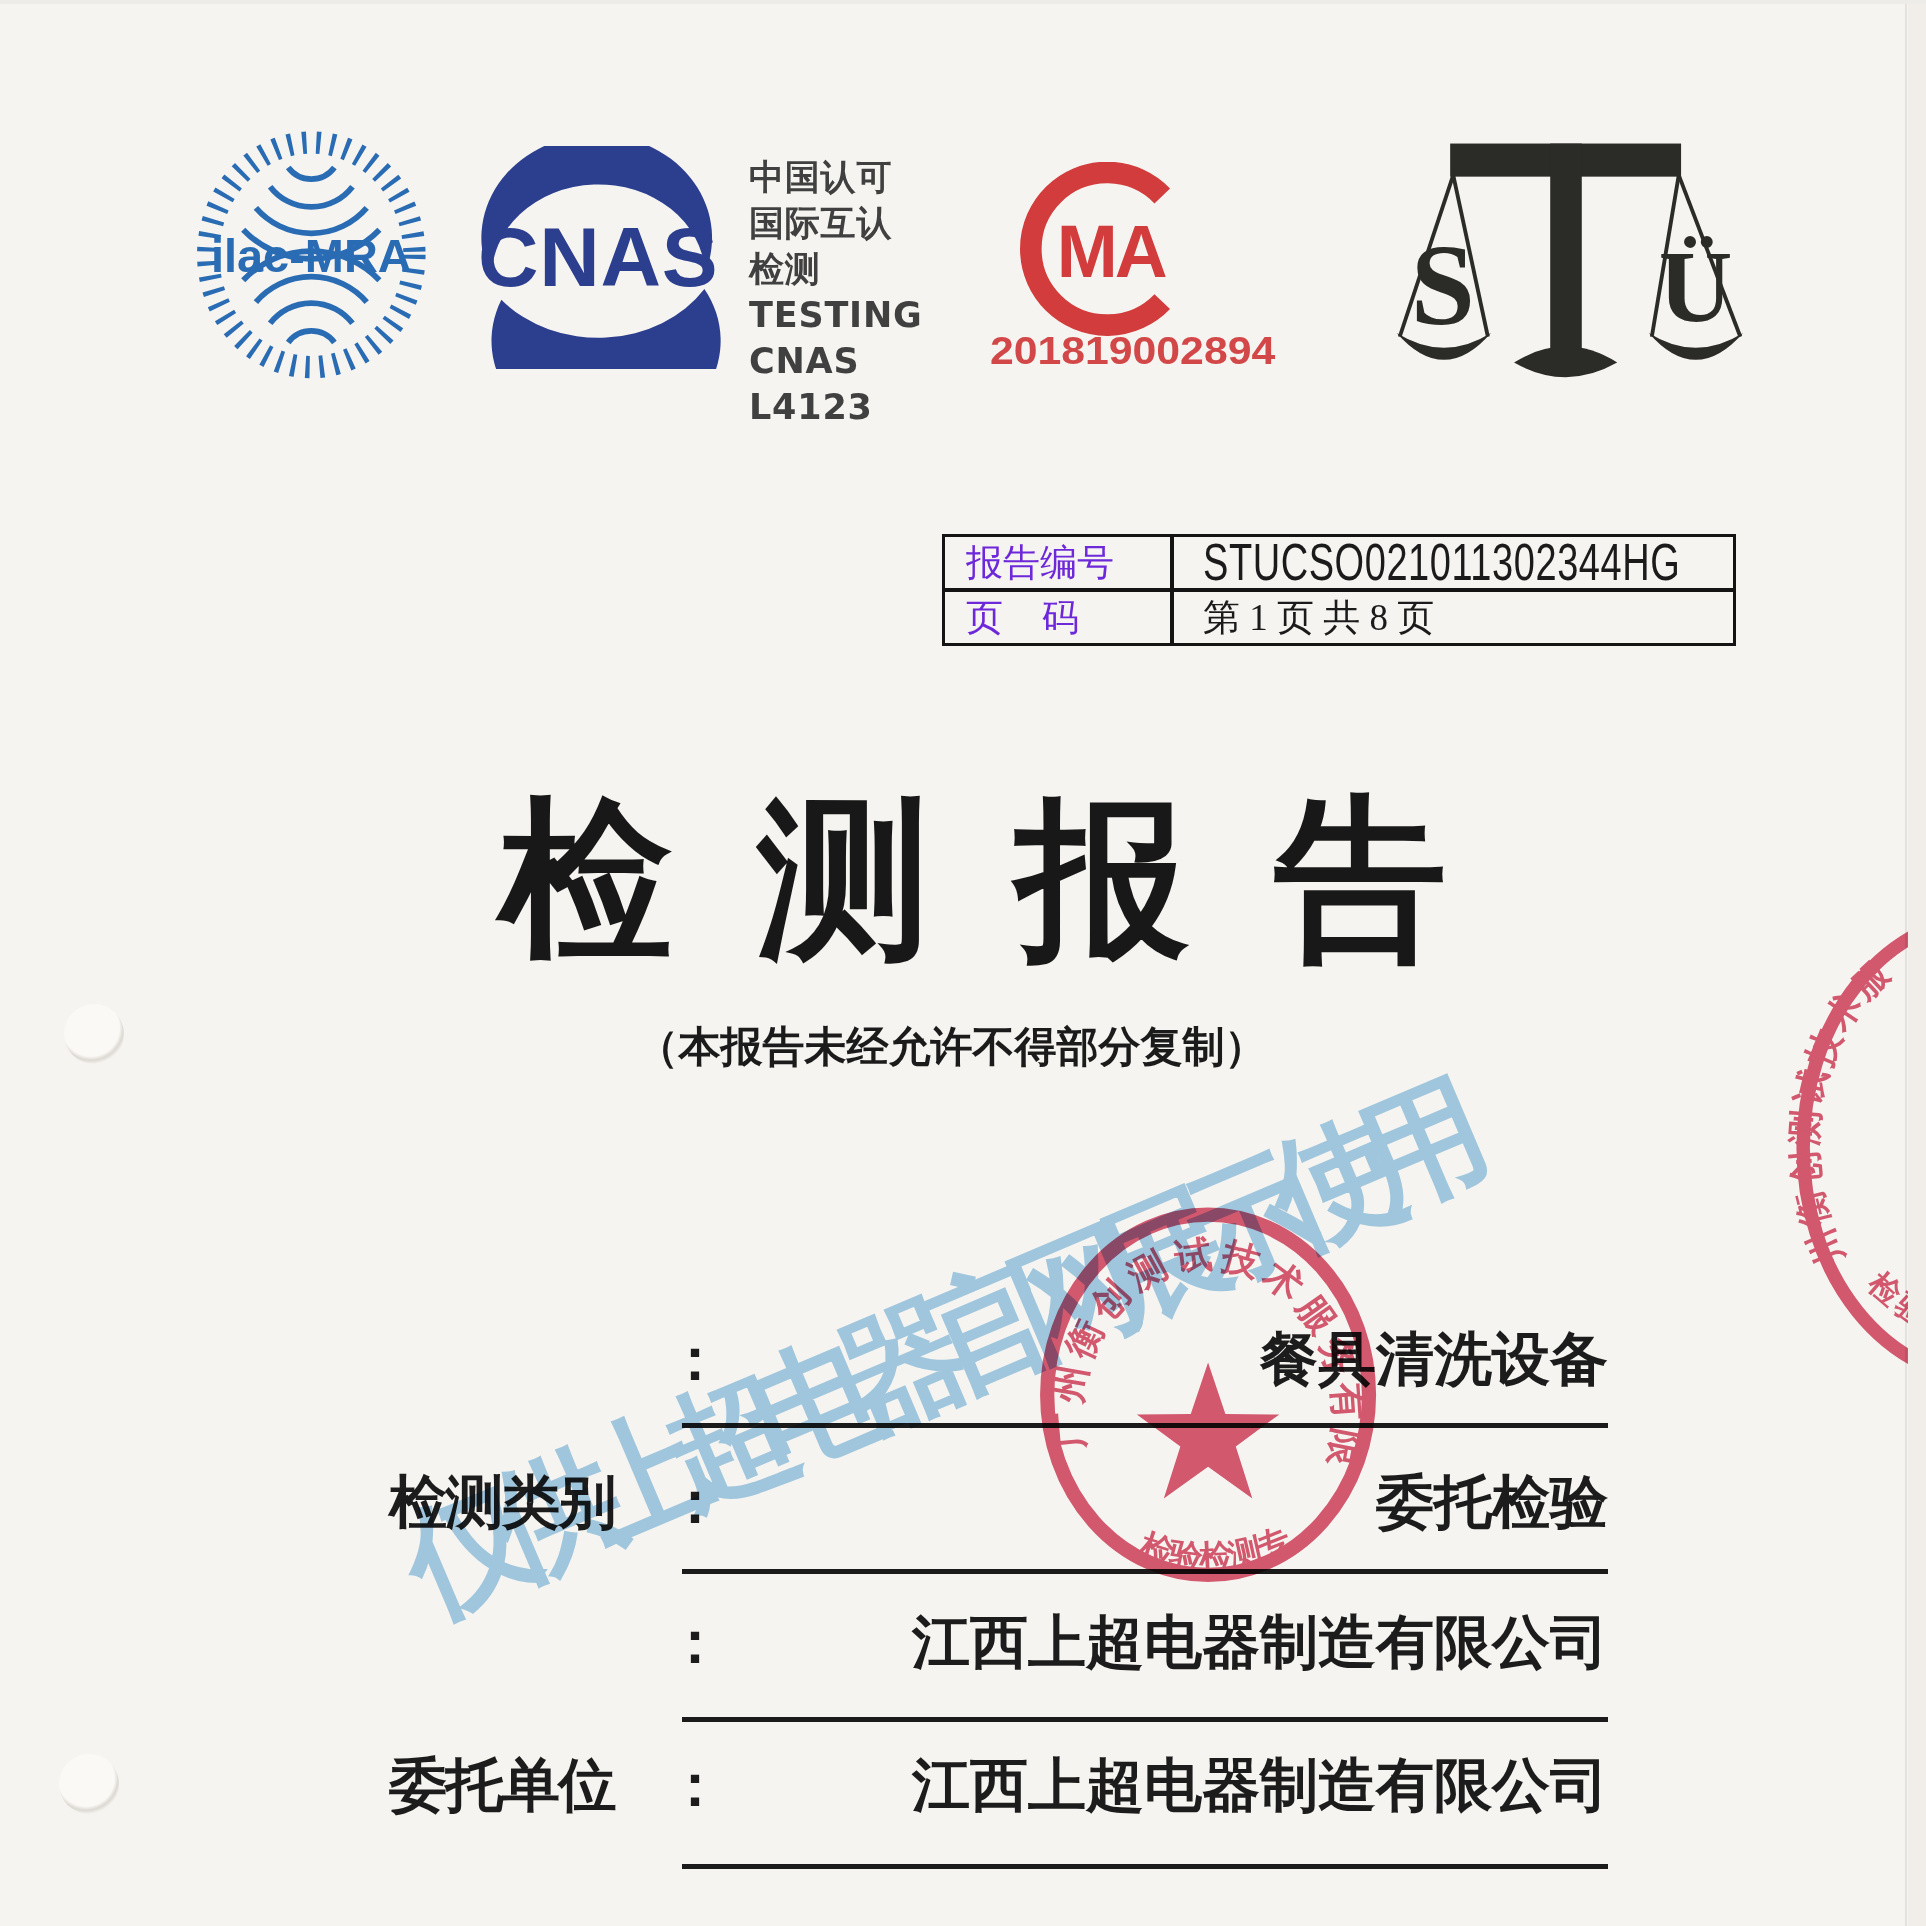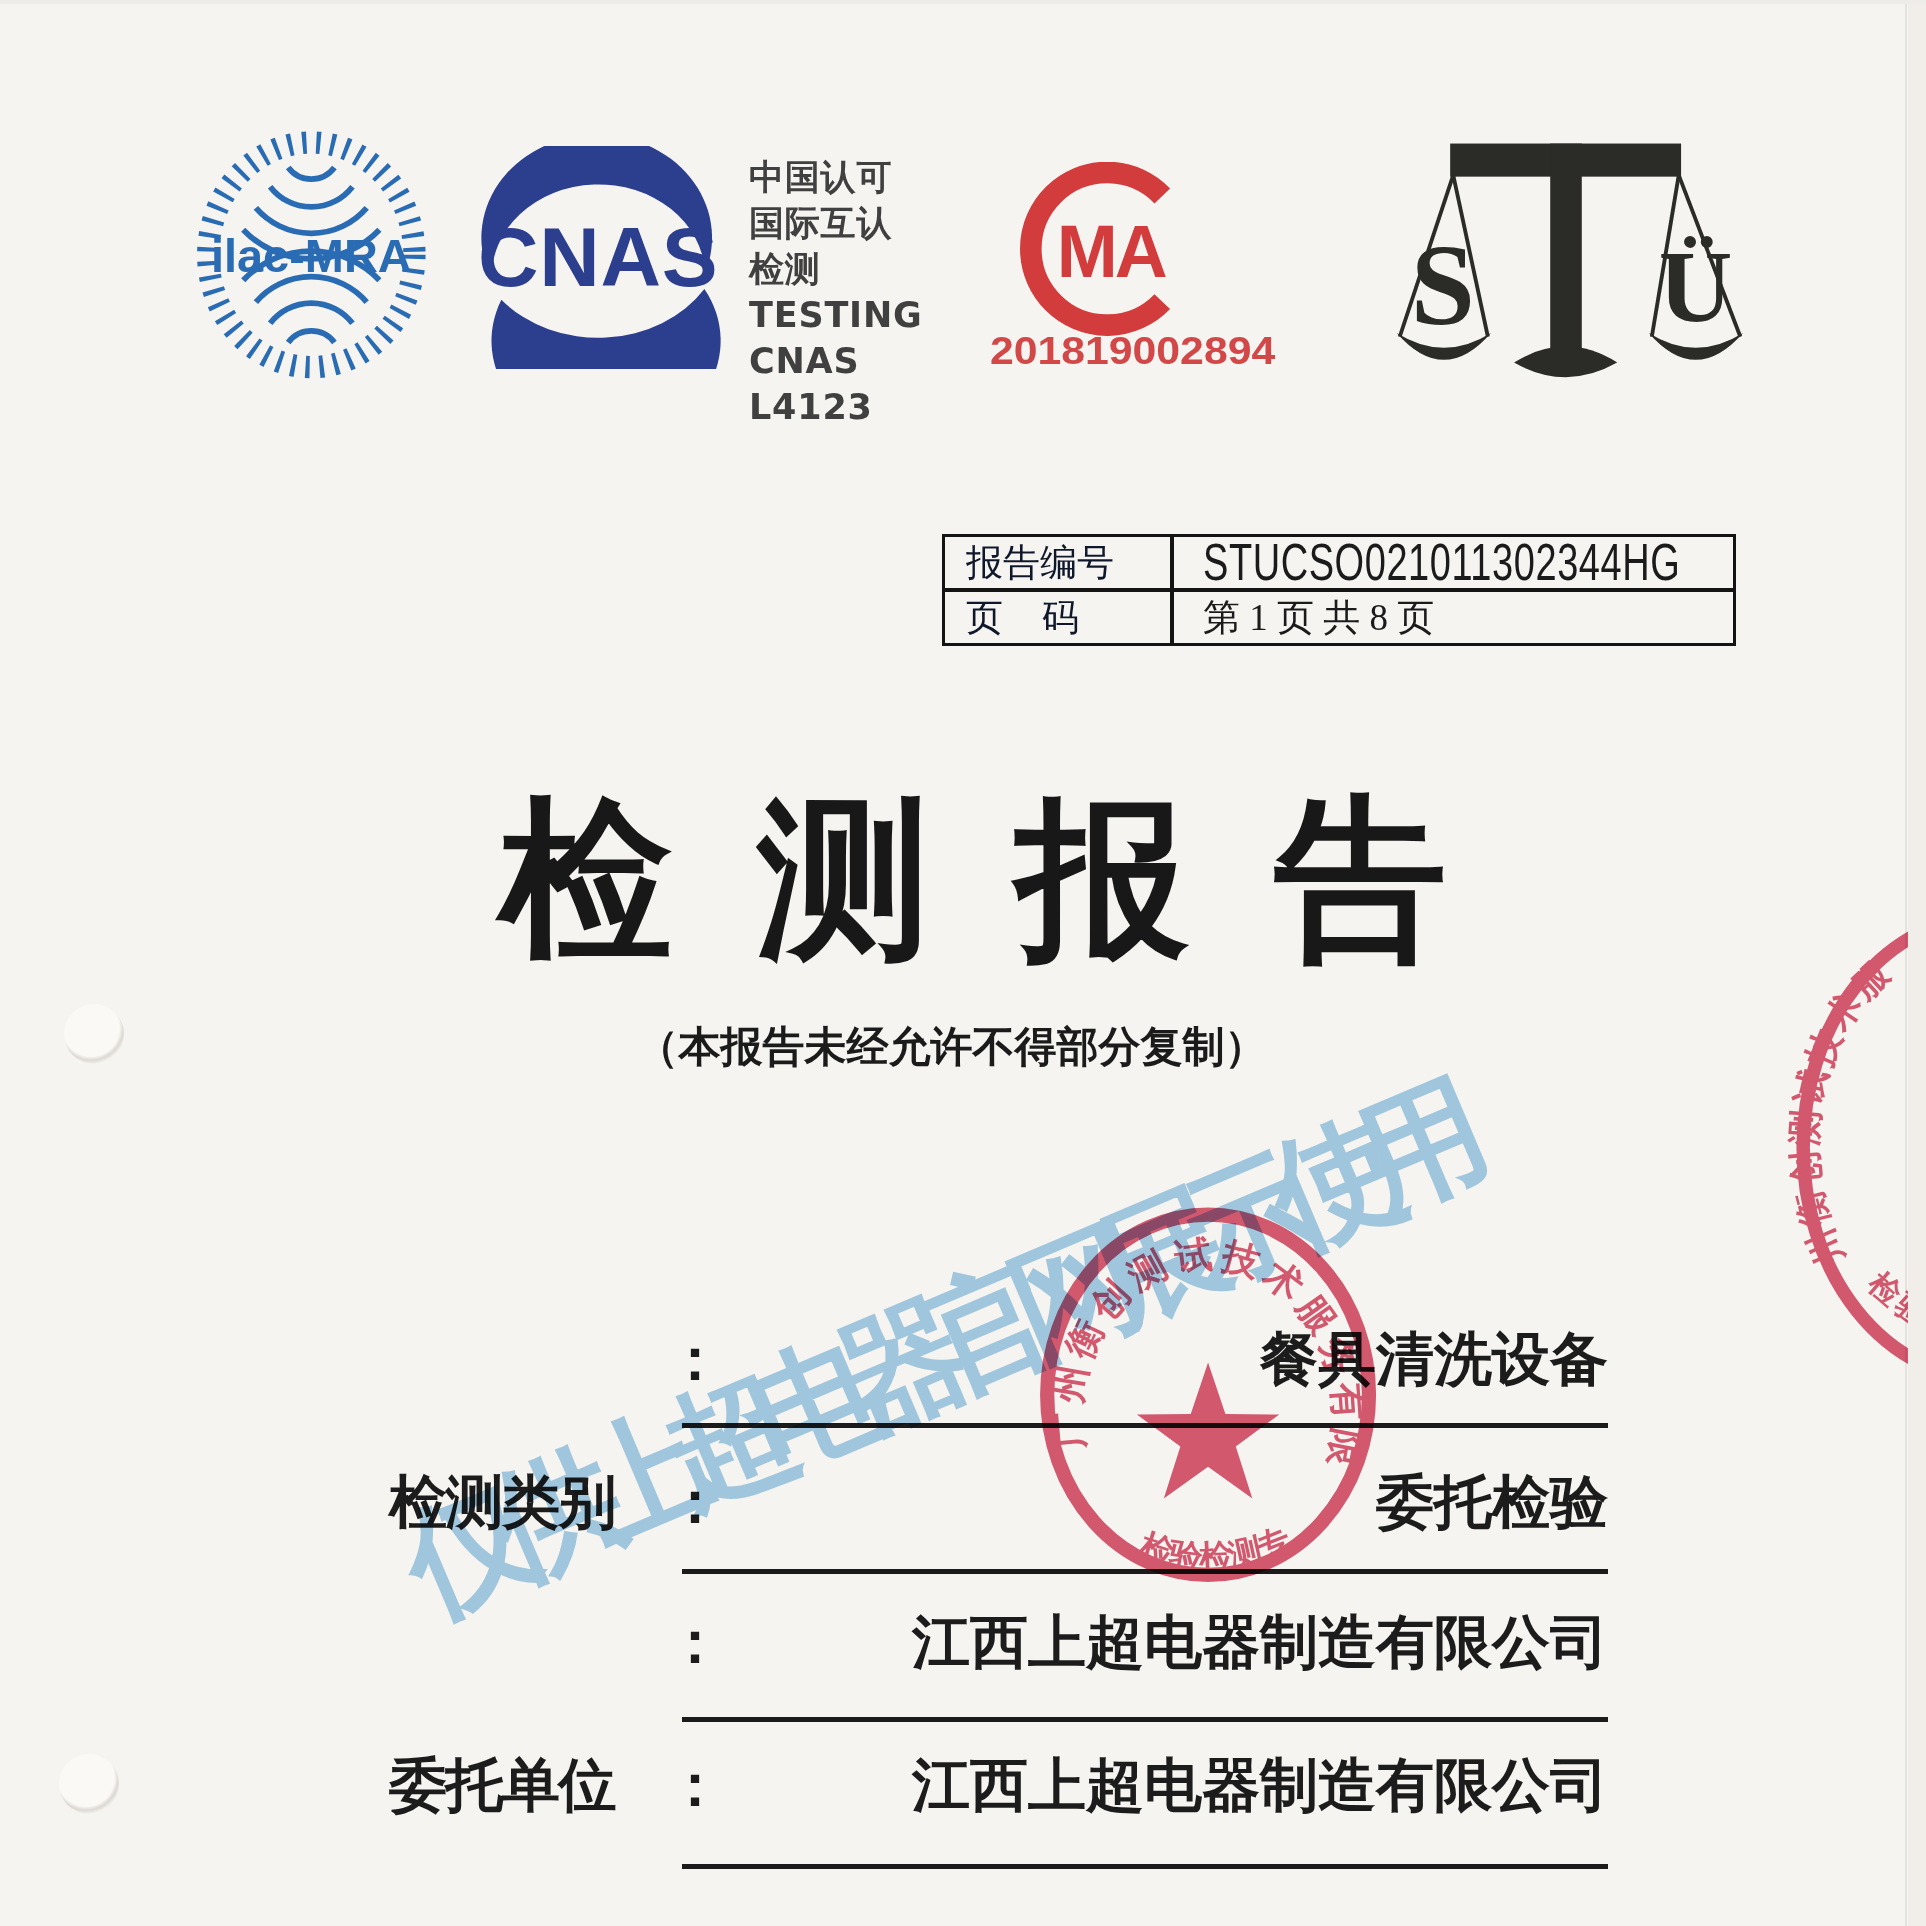--- a/index.html
+++ b/index.html
@@ -9,21 +9,21 @@
   .logo-svg{position:absolute;}
   .accred-text{position:absolute;left:749px;top:154px;width:185px;
         font-family:"DejaVu Sans",sans-serif;font-weight:700;font-size:35px;
         line-height:46px;color:#404040;letter-spacing:0.8px;}
   
   .meta-table{position:absolute;left:942px;top:534px;width:794px;height:112px;
         border:3.9px solid #141414;box-sizing:border-box;}
   .meta-hdiv{position:absolute;left:0;top:51px;width:100%;height:3.5px;background:#141414;}
   .meta-vdiv{position:absolute;left:225px;top:0;width:3.5px;height:100%;background:#141414;}
   .meta-label{position:absolute;left:21px;width:200px;height:40px;line-height:51px;
-        font-size:37px;color:#0f172a;white-space:nowrap;}
+        font-size:37px;color:#6d28d9;white-space:nowrap;}
   .meta-label.r2{letter-spacing:39px;}
   .meta-value{position:absolute;left:258px;width:532px;height:51px;line-height:51px;
         font-size:37px;color:#1b1b1b;white-space:nowrap;}
   .serial{display:inline-block;font-family:"Liberation Sans",sans-serif;font-size:52px;
         letter-spacing:0.8px;transform:scaleX(0.73);transform-origin:left center;}
   
   .doc-title{position:absolute;left:499px;top:794px;width:948px;height:173px;
         display:flex;justify-content:space-between;align-items:center;
         font-family:"DejaVu Sans",sans-serif;font-weight:900;font-size:173px;color:#181818;}
   .doc-subtitle{position:absolute;left:593px;top:1019px;width:717px;height:56px;

